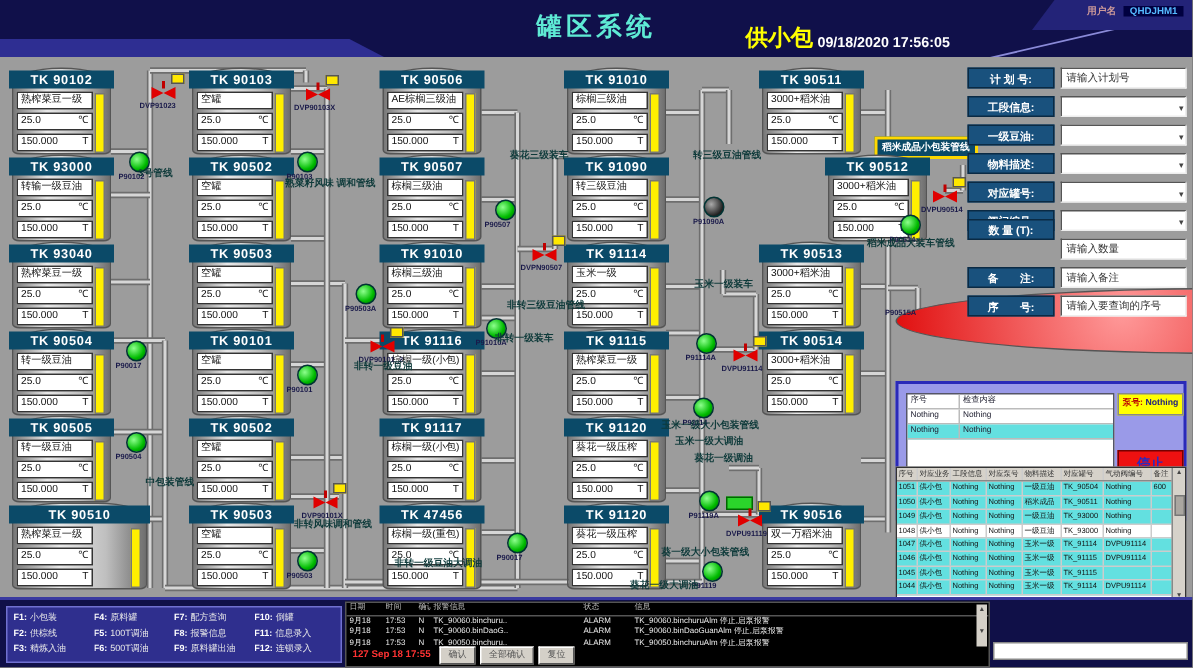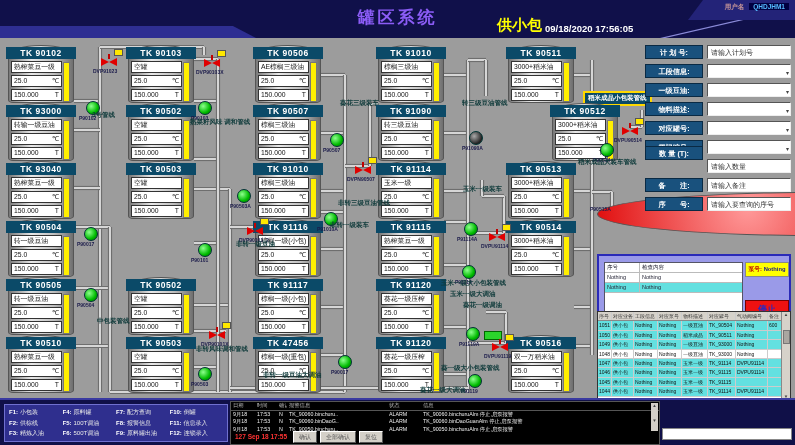--- a/index.html
+++ b/index.html
@@ -6,21 +6,21 @@
   .screen{position:relative;width:795px;height:445px;background:#9c9c9c;overflow:hidden;
     font-family:"Liberation Sans",sans-serif;-webkit-font-smoothing:antialiased;}
   
   .hdr{position:absolute;left:0;top:0;width:795px;height:38px;background:#10104a;}
   .hdr-band-left{position:absolute;left:0;top:26px;width:256px;height:12px;background:#2e2e92;
     clip-path:polygon(0 0,91% 0,100% 100%,0 100%);}
   .hdr-band-right{position:absolute;left:688px;top:0;width:107px;height:20px;background:#232378;
     clip-path:polygon(14% 0,100% 0,100% 100%,0 100%);}
   .hdr-slash{position:absolute;left:660px;top:8px;width:135px;height:30px;background:#8a8ad8;
     clip-path:polygon(0 100%,4% 100%,100% 0,96% 0);}
-  .hdr-title{position:absolute;left:0;right:0;top:6px;text-align:center;color:#8b5cf6;
+  .hdr-title{position:absolute;left:0;right:0;top:6px;text-align:center;color:#5eead4;
     font-size:17px;font-weight:bold;letter-spacing:3px;font-family:Liberation Serif, serif;}
   .hdr-mode{position:absolute;left:497px;top:16px;color:#ffff00;font-size:15px;font-weight:bold;}
   .hdr-dt{position:absolute;left:545px;top:23px;color:#ffffff;font-size:9.5px;font-weight:bold;}
   .hdr-user{position:absolute;right:6px;top:3px;font-size:6.5px;}
   .hdr-user .ul{color:#cc9999;font-weight:bold;margin-right:5px;}
   .hdr-user .uv{color:#55bbff;font-weight:bold;background:#000040;padding:0 4px;}
   
   .map{position:absolute;left:0;top:38px;width:795px;height:360px;background:#9c9c9c;}
   #pipes{position:absolute;left:0;top:0;}
   .tank{position:absolute;width:66px;height:58px;}
@@ -332,21 +332,21 @@
         <div class="tbox" style="top:30px">
           <span>25.0</span>
           <span>℃</span>
         </div>
         <div class="tbox" style="top:44px">
           <span>150.000</span>
           <span>T</span>
         </div>
         <div class="level"></div>
       </div>
-      <div class="tank" style="left: 8px; top: 297px;">
+      <div class="tank" style="left: 8px; top: 297px; padding-left: 24px;">
         <div class="tk-body"></div>
         <div class="tk-title">TK 90510</div>
         <div class="tbox" style="top:16px">
           <span>熟榨菜豆一级</span>
         </div>
         <div class="tbox" style="top:30px">
           <span>25.0</span>
           <span>℃</span>
         </div>
         <div class="tbox" style="top:44px">
@@ -383,20 +383,36 @@
         </div>
         <div class="tbox" style="top:44px">
           <span>150.000</span>
           <span>T</span>
         </div>
         <div class="level"></div>
       </div>
       <div class="tank" style="left: 128px; top: 123px;">
         <div class="tk-body"></div>
         <div class="tk-title">TK 90503</div>
+        <div class="tbox" style="top:16px">
+          <span>空罐</span>
+        </div>
+        <div class="tbox" style="top:30px">
+          <span>25.0</span>
+          <span>℃</span>
+        </div>
+        <div class="tbox" style="top:44px">
+          <span>150.000</span>
+          <span>T</span>
+        </div>
+        <div class="level"></div>
+      </div>
+      <div class="tank" style="left: 128px; top: 181px;">
+        <div class="tk-body"></div>
+        <div class="tk-title">TK 90101</div>
         <div class="tbox" style="top:16px">
           <span>空罐</span>
         </div>
         <div class="tbox" style="top:30px">
           <span>25.0</span>
           <span>℃</span>
         </div>
         <div class="tbox" style="top:44px">
           <span>150.000</span>
           <span>T</span>

